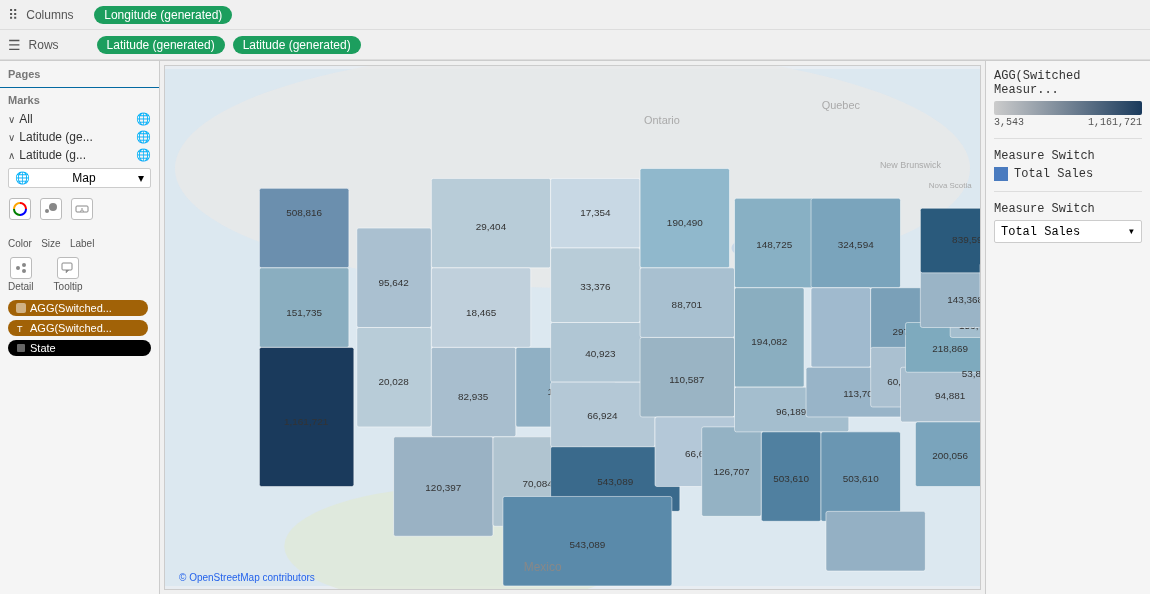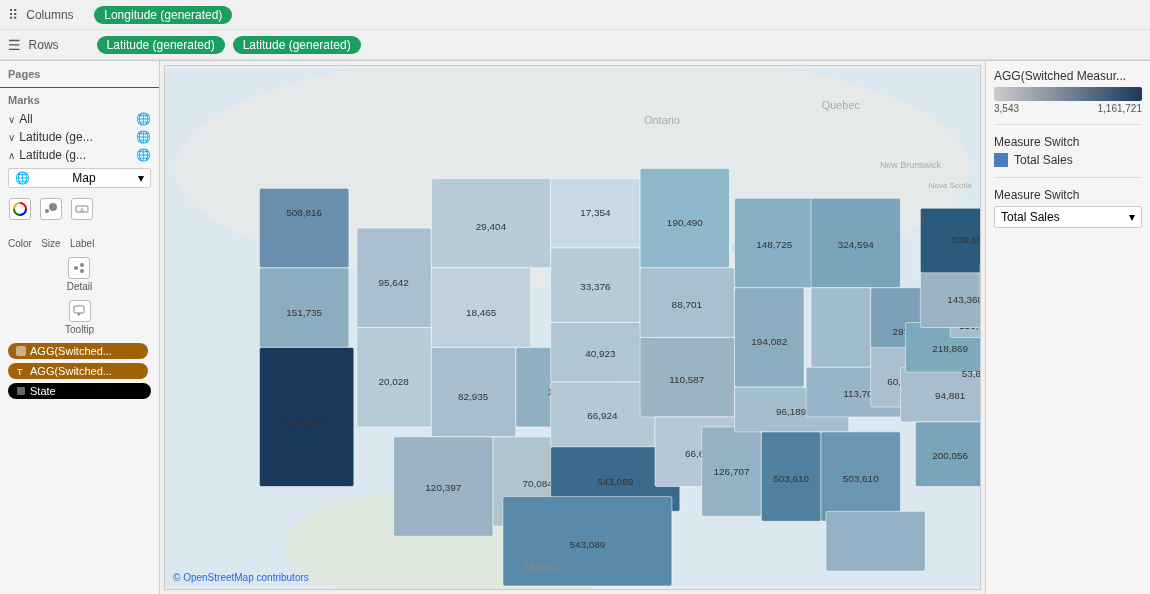--- a/index.html
+++ b/index.html
@@ -32,33 +32,33 @@
     .map-type-row { display: flex; align-items: center; gap: 4px; padding: 4px 0; }
 
     .map-type-select { display: flex; align-items: center; border: 1px solid #ccc; background: white; padding: 2px 6px; border-radius: 2px; font-size: 12px; flex: 1; justify-content: space-between; }
 
     .marks-icons-row { display: flex; gap: 8px; padding: 6px 0; align-items: center; }
 
     .mark-btn { display: flex; flex-direction: column; align-items: center; gap: 18px; font-size: 10px; color: #555; cursor: pointer; }
 
     .mark-btn-icon { width: 22px; height: 22px; border: 1px solid #bbb; border-radius: 3px; display: flex; align-items: center; justify-content: center; background: white; font-size: 14px; }
 
-    .marks-detail-row { display: flex; gap: 8px; padding: 2px 0; align-items: center; flex-direction: column; }
+    .marks-detail-row { display: flex; gap: 20px; padding: 2px 0; align-items: center; }
 
     .detail-tooltip { display: flex; flex-direction: column; align-items: center; gap: 2px; font-size: 10px; color: #555; cursor: pointer; }
 
     .pill-with-icon { display: flex; align-items: center; gap: 4px; background: #a16207; color: white; border-radius: 12px; padding: 2px 8px; font-size: 11px; font-weight: 500; cursor: pointer; max-width: 140px; }
 
     .state-pill { display: flex; align-items: center; gap: 4px; background: #000000; color: white; border-radius: 12px; padding: 2px 8px; font-size: 11px; font-weight: 500; cursor: pointer; }
 
     .map-container { flex: 1; position: relative; background: white; border: 1px solid #ccc; margin: 4px; overflow: hidden; }
 
-    .copyright { position: absolute; bottom: 6px; left: 8px; font-size: 10px; color: #2563EB; margin-top: 27px; }
-
-    .right-panel { width: 165px; background: #f5f5f5; border-left: 1px solid #ccc; padding: 8px; flex-shrink: 0; display: flex; flex-direction: column; gap: 8px; }
+    .copyright { position: absolute; bottom: 6px; left: 14px; font-size: 10px; color: #2563EB; margin-top: 27px; }
+
+    .right-panel { width: 165px; background: #f5f5f5; border-left: 1px solid #ccc; padding: 8px; flex-shrink: 0; display: flex; flex-direction: column; gap: 8px; font-family: Liberation Mono, monospace; }
 
     .legend-title { font-size: 12px; color: #333; margin-bottom: 4px; font-weight: 500; }
 
     .legend-gradient { width: 100%; height: 14px; background: linear-gradient(to right, #cccccc, #1a3a5c); border-radius: 2px; margin-bottom: 2px; }
 
     .legend-labels { display: flex; justify-content: space-between; font-size: 10px; color: #555; }
 
     .measure-switch-label { font-size: 12px; color: #333; font-weight: 500; margin-bottom: 4px; }
 
     .measure-switch-value { display: flex; align-items: center; gap: 6px; font-size: 12px; color: #333; }

